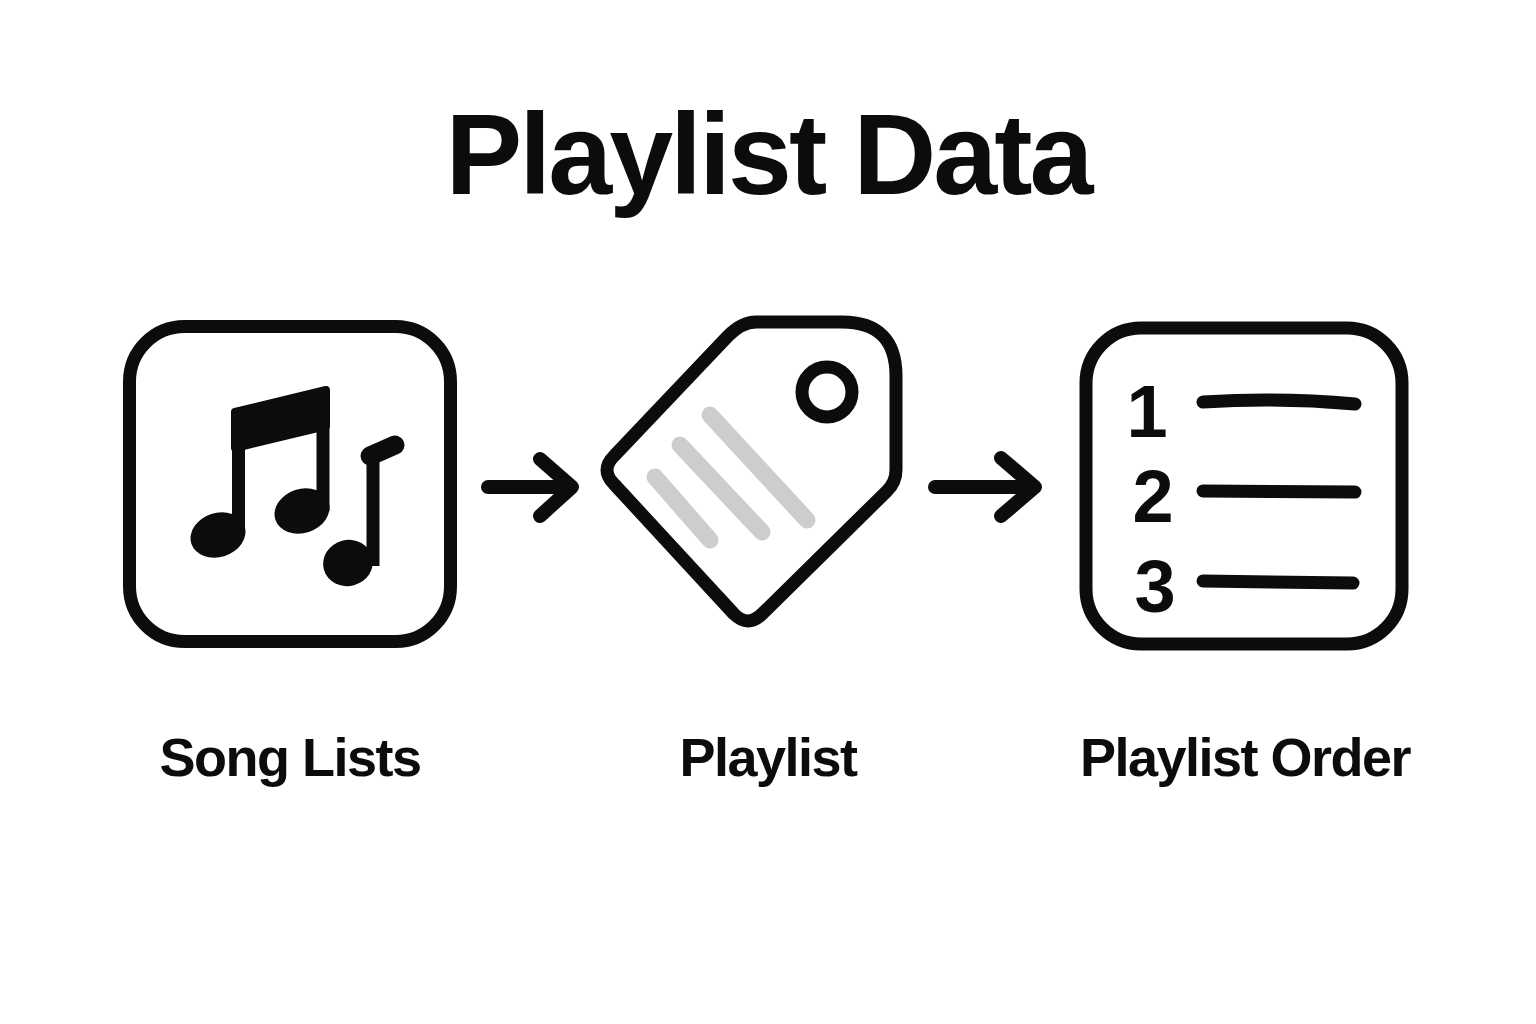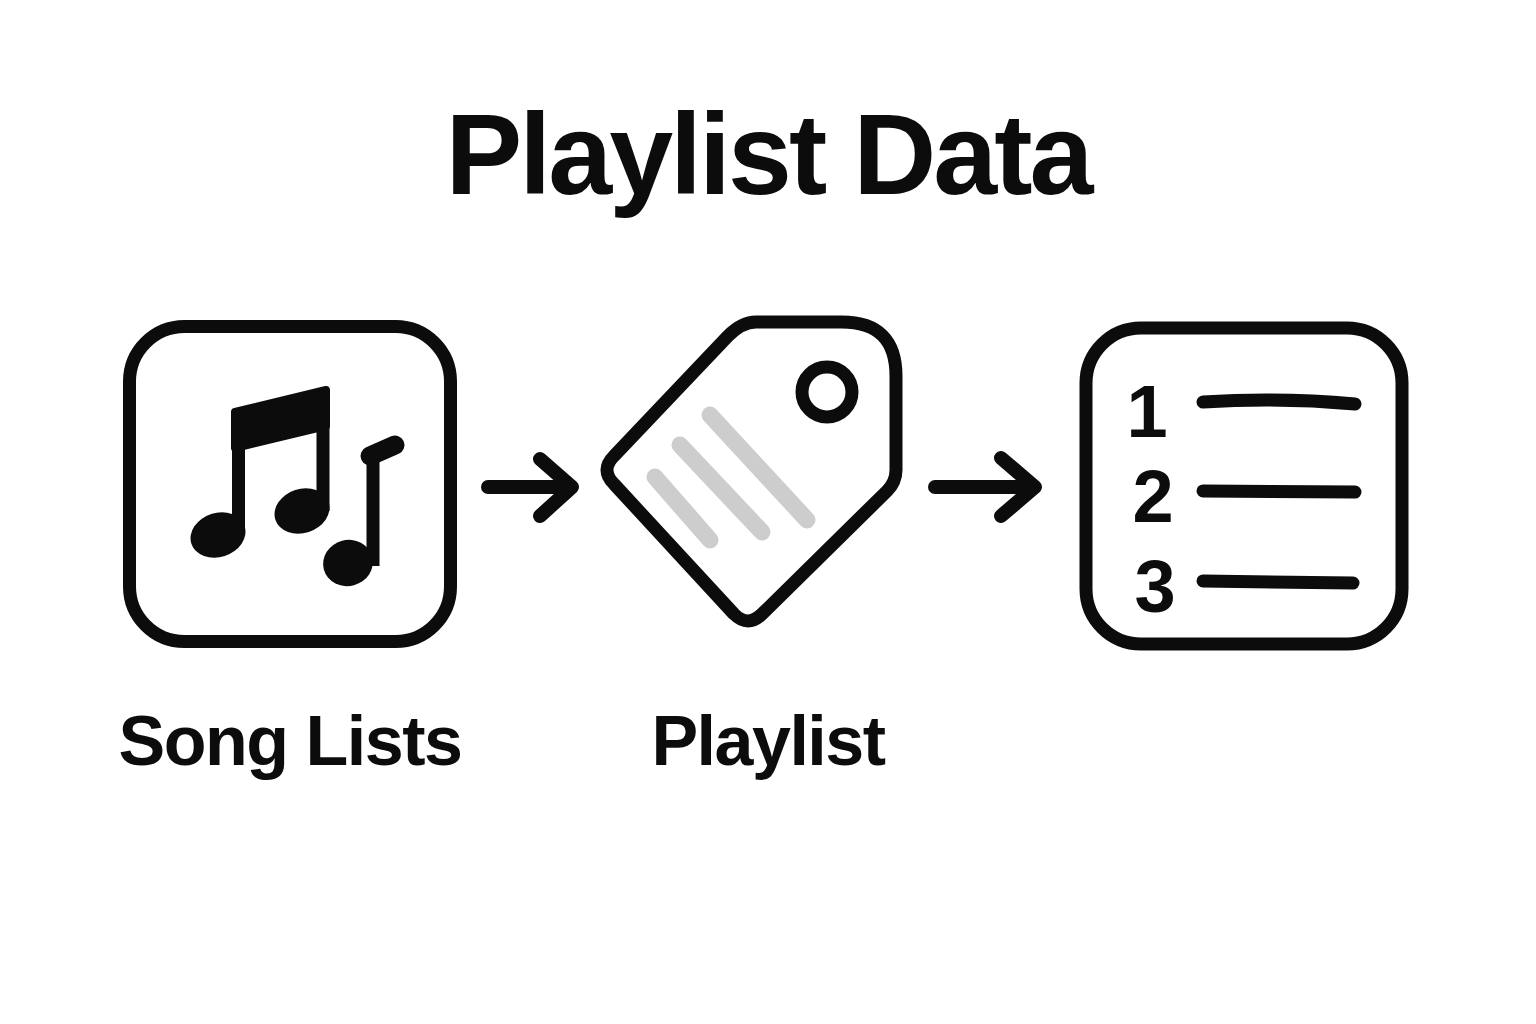--- a/index.html
+++ b/index.html
@@ -26,24 +26,25 @@
     font-weight: 700;
     font-size: 115px;
     letter-spacing: -3px;
     color: var(--ink);
   }
   .icon { position: absolute; display: block; }
   .label {
     position: absolute;
     text-align: center;
     font-weight: 700;
-    font-size: 70px;
+    font-size: 54px;
     line-height: 86px;
     letter-spacing: -1.5px;
     color: var(--ink);
+    margin-top: 16px;
   }
   
   .stroke {
     stroke: var(--ink); fill: none;
     stroke-width: 13;
     stroke-linecap: round; stroke-linejoin: round;
   }
   .stroke14 {
     stroke: var(--ink); fill: none;
     stroke-width: 14;
@@ -114,14 +115,15 @@
     <text class="digit" x="71" y="119">1</text>
     <text class="digit" x="77" y="204">2</text>
     <text class="digit" x="79" y="294">3</text>
     <path class="stroke" d="M 127 84 Q 203 79 279 86"></path>
     <path class="stroke" d="M 127 173 L 279 174"></path>
     <path class="stroke" d="M 127 263 L 277 265"></path>
   </svg>
 
   <div class="label" style="left:105px; top:698px; width:370px;">Song Lists</div>
   <div class="label" style="left:543px; top:698px; width:450px;">Playlist</div>
+  <div class="label" style="left:1060px; top:698px; width:370px;">Playlist Order</div>
 
 </div>
 
 </body></html>

